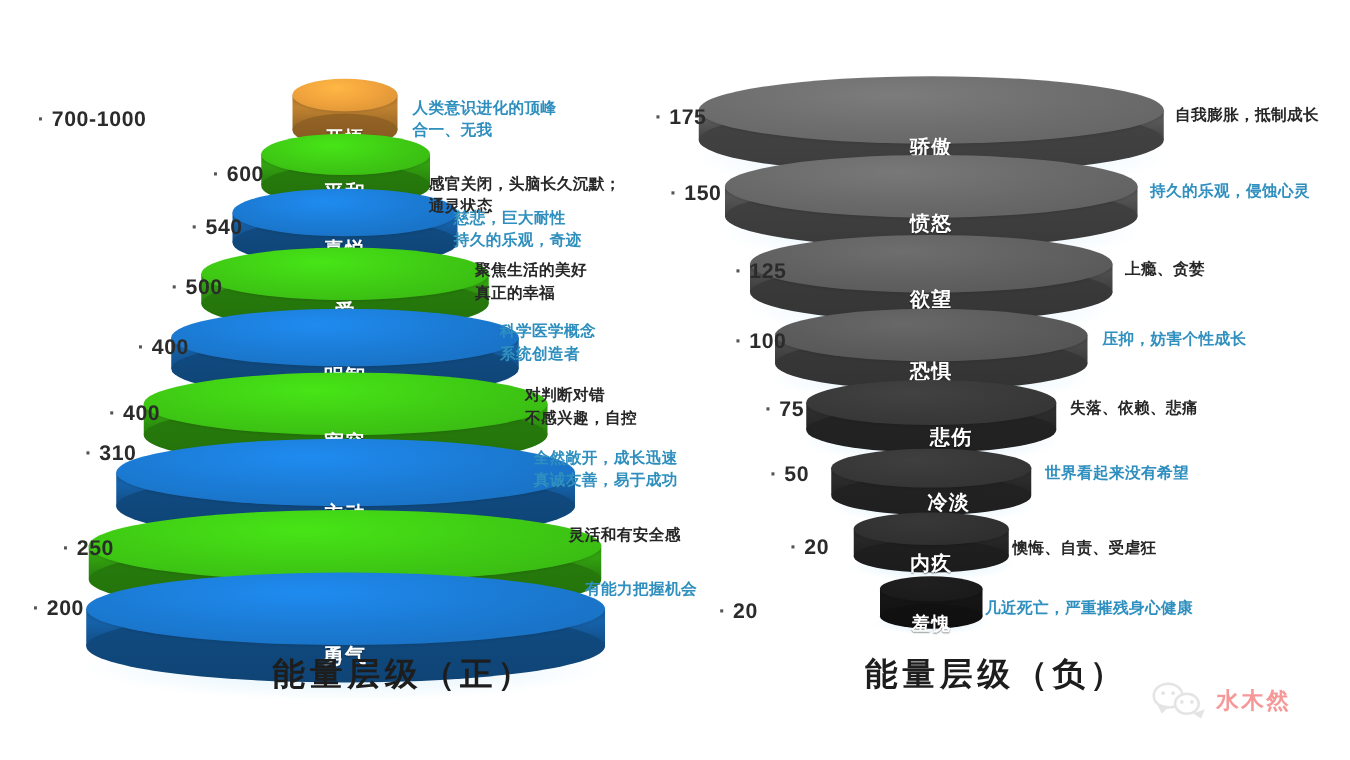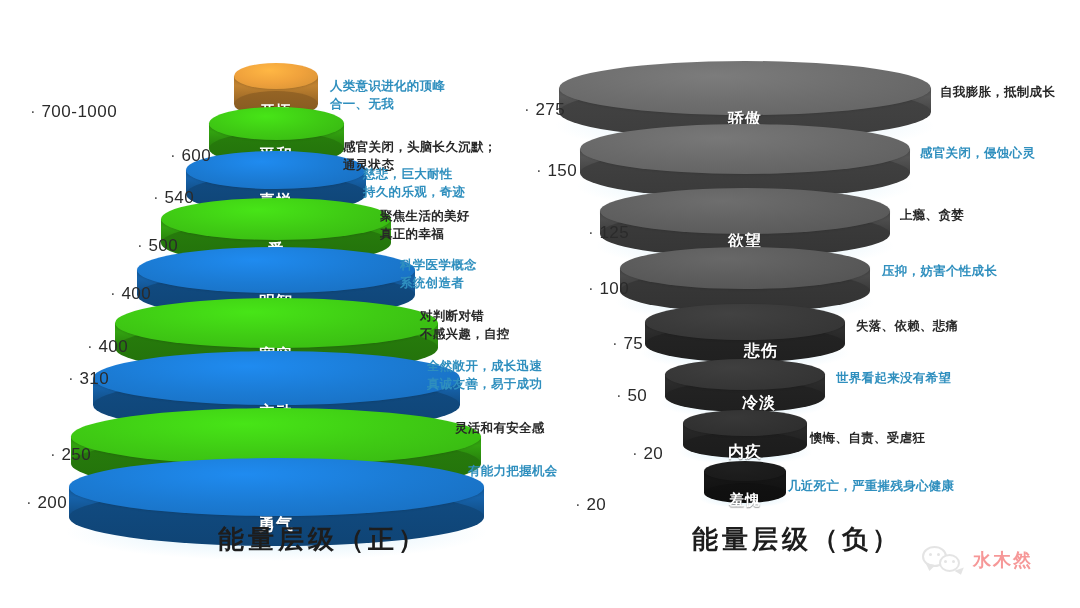--- a/index.html
+++ b/index.html
@@ -26,24 +26,23 @@
     letter-spacing:1px;
     white-space:nowrap;
     text-shadow:0 1px 1px rgba(0,0,0,.45);
     pointer-events:none;
   }
 
   
   .val {
     position:absolute;
     color:#2b2b2b;
-    font-weight:normal;
+    font-weight:bold;
     white-space:nowrap;
     letter-spacing:.5px;
-    margin-top:16px;
   }
   .val::before { content:"· "; color:#555; }
 
   
   .desc {
     position:absolute;
     font-weight:bold;
     line-height:1.42;
     white-space:pre-line;
     letter-spacing:.3px;
@@ -192,33 +191,35 @@
         <div style="position: absolute; left: 0px; top: 27px; width: 372px; height: 24px; background: linear-gradient(rgb(81, 81, 81) 0%, rgb(88, 88, 88) 35%, rgb(68, 68, 68) 100%);"></div>
         <div style="position: absolute; left: 0px; top: 24px; width: 372px; height: 54px; border-radius: 50%; background: linear-gradient(rgb(68, 68, 68) 0%, rgb(61, 61, 61) 100%);"></div>
         <div class="top" style="position: absolute; left: 0px; top: 0px; width: 372px; height: 54px; border-radius: 50%; background: radial-gradient(at 42% 28%, rgb(124, 124, 124) 0%, rgb(110, 110, 110) 48%, rgb(97, 97, 97) 100%); box-shadow: rgba(0, 0, 0, 0.1) 0px 1px 2px;"></div>
         <div class="lvl-label" style="top: 48px; font-size: 16px; line-height: 20px;">骄傲</div>
         <div style="position: absolute; left: -6px; top: 37.5px; width: 384px; height: 54px; border-radius: 50%; background: radial-gradient(rgba(120, 200, 240, 0.3) 0%, rgba(255, 255, 255, 0) 70%); z-index: -1;"></div>
       </div>
       <div class="disc" style="left: 580px; top: 124px; width: 330px; height: 74px;">
         <div style="position: absolute; left: 0px; top: 25px; width: 330px; height: 24px; background: linear-gradient(rgb(78, 78, 78) 0%, rgb(85, 85, 85) 35%, rgb(66, 66, 66) 100%);"></div>
         <div style="position: absolute; left: 0px; top: 24px; width: 330px; height: 50px; border-radius: 50%; background: linear-gradient(rgb(66, 66, 66) 0%, rgb(58, 58, 58) 100%);"></div>
         <div class="top" style="position: absolute; left: 0px; top: 0px; width: 330px; height: 50px; border-radius: 50%; background: radial-gradient(at 42% 28%, rgb(120, 120, 120) 0%, rgb(106, 106, 106) 48%, rgb(93, 93, 93) 100%); box-shadow: rgba(0, 0, 0, 0.1) 0px 1px 2px;"></div>
+        <div class="lvl-label" style="top: 46px; font-size: 16px; line-height: 20px;">愤怒</div>
         <div style="position: absolute; left: -6px; top: 36.5px; width: 342px; height: 50px; border-radius: 50%; background: radial-gradient(rgba(120, 200, 240, 0.3) 0%, rgba(255, 255, 255, 0) 70%); z-index: -1;"></div>
       </div>
       <div class="disc" style="left: 600px; top: 188px; width: 290px; height: 69px;">
         <div style="position: absolute; left: 0px; top: 23px; width: 290px; height: 23px; background: linear-gradient(rgb(72, 72, 72) 0%, rgb(78, 78, 78) 35%, rgb(60, 60, 60) 100%);"></div>
         <div style="position: absolute; left: 0px; top: 23px; width: 290px; height: 46px; border-radius: 50%; background: linear-gradient(rgb(60, 60, 60) 0%, rgb(53, 53, 53) 100%);"></div>
         <div class="top" style="position: absolute; left: 0px; top: 0px; width: 290px; height: 46px; border-radius: 50%; background: radial-gradient(at 42% 28%, rgb(110, 110, 110) 0%, rgb(97, 97, 97) 48%, rgb(85, 85, 85) 100%); box-shadow: rgba(0, 0, 0, 0.1) 0px 1px 2px;"></div>
         <div class="lvl-label" style="top: 43px; font-size: 16px; line-height: 20px;">欲望</div>
         <div style="position: absolute; left: -6px; top: 34.5px; width: 302px; height: 46px; border-radius: 50%; background: radial-gradient(rgba(120, 200, 240, 0.3) 0%, rgba(255, 255, 255, 0) 70%); z-index: -1;"></div>
       </div>
       <div class="disc" style="left: 620px; top: 247px; width: 250px; height: 65px;">
         <div style="position: absolute; left: 0px; top: 21px; width: 250px; height: 23px; background: linear-gradient(rgb(68, 68, 68) 0%, rgb(74, 74, 74) 35%, rgb(57, 57, 57) 100%);"></div>
         <div style="position: absolute; left: 0px; top: 23px; width: 250px; height: 42px; border-radius: 50%; background: linear-gradient(rgb(57, 57, 57) 0%, rgb(51, 51, 51) 100%);"></div>
         <div class="top" style="position: absolute; left: 0px; top: 0px; width: 250px; height: 42px; border-radius: 50%; background: radial-gradient(at 42% 28%, rgb(104, 104, 104) 0%, rgb(92, 92, 92) 48%, rgb(81, 81, 81) 100%); box-shadow: rgba(0, 0, 0, 0.1) 0px 1px 2px;"></div>
+        <div class="lvl-label" style="top: 41px; font-size: 16px; line-height: 20px;">恐惧</div>
         <div style="position: absolute; left: -6px; top: 33.5px; width: 262px; height: 42px; border-radius: 50%; background: radial-gradient(rgba(120, 200, 240, 0.3) 0%, rgba(255, 255, 255, 0) 70%); z-index: -1;"></div>
       </div>
       <div class="disc" style="left: 645px; top: 304px; width: 232px; height: 58px; padding-left: 40px;">
         <div style="position: absolute; left: 0px; top: 18px; width: 200px; height: 22px; background: linear-gradient(rgb(43, 43, 43) 0%, rgb(46, 46, 46) 35%, rgb(36, 36, 36) 100%);"></div>
         <div style="position: absolute; left: 0px; top: 22px; width: 200px; height: 36px; border-radius: 50%; background: linear-gradient(rgb(36, 36, 36) 0%, rgb(32, 32, 32) 100%);"></div>
         <div class="top" style="position: absolute; left: 0px; top: 0px; width: 200px; height: 36px; border-radius: 50%; background: radial-gradient(at 42% 28%, rgb(66, 66, 66) 0%, rgb(58, 58, 58) 48%, rgb(51, 51, 51) 100%); box-shadow: rgba(0, 0, 0, 0.1) 0px 1px 2px;"></div>
         <div class="lvl-label" style="top: 37px; font-size: 16px; line-height: 20px;">悲伤</div>
         <div style="position: absolute; left: -6px; top: 31px; width: 212px; height: 36px; border-radius: 50%; background: radial-gradient(rgba(120, 200, 240, 0.3) 0%, rgba(255, 255, 255, 0) 70%); z-index: -1;"></div>
       </div>
       <div class="disc" style="left: 665px; top: 358.5px; width: 188px; height: 53px;">
@@ -237,32 +238,32 @@
       </div>
       <div class="disc" style="left: 704px; top: 461px; width: 82px; height: 42px;">
         <div style="position: absolute; left: 0px; top: 10px; width: 82px; height: 22px; background: linear-gradient(rgb(21, 21, 21) 0%, rgb(22, 22, 22) 35%, rgb(17, 17, 17) 100%);"></div>
         <div style="position: absolute; left: 0px; top: 22px; width: 82px; height: 20px; border-radius: 50%; background: linear-gradient(rgb(17, 17, 17) 0%, rgb(15, 15, 15) 100%);"></div>
         <div class="top" style="position: absolute; left: 0px; top: 0px; width: 82px; height: 20px; border-radius: 50%; background: radial-gradient(at 42% 28%, rgb(32, 32, 32) 0%, rgb(28, 28, 28) 48%, rgb(25, 25, 25) 100%); box-shadow: rgba(0, 0, 0, 0.1) 0px 1px 2px;"></div>
         <div class="lvl-label" style="top: 29px; font-size: 15px; line-height: 19px;">羞愧</div>
         <div style="position: absolute; left: -6px; top: 27px; width: 94px; height: 20px; border-radius: 50%; background: radial-gradient(rgba(120, 200, 240, 0.3) 0%, rgba(255, 255, 255, 0) 70%); z-index: -1;"></div>
       </div>
     </div>
   <div id="values-negative">
-      <div class="val" style="left: 524px; top: 84px; font-size: 17px; text-align: right;">275</div>
+      <div class="val" style="left: 524px; top: 84px; font-size: 17px; text-align: right;">175</div>
       <div class="val" style="left: 536px; top: 145px; font-size: 17px; text-align: right;">150</div>
       <div class="val" style="left: 588px; top: 207px; font-size: 17px; text-align: right;">125</div>
       <div class="val" style="left: 588px; top: 263px; font-size: 17px; text-align: right;">100</div>
       <div class="val" style="left: 612px; top: 318px; font-size: 17px; text-align: right;">75</div>
       <div class="val" style="left: 616px; top: 370px; font-size: 17px; text-align: center;">50</div>
       <div class="val" style="left: 632px; top: 428px; font-size: 17px; text-align: right;">20</div>
       <div class="val" style="left: 575px; top: 479px; font-size: 17px; text-align: right;">20</div>
     </div>
   <div id="descs-negative">
       <div class="desc dark" style="left: 940px; top: 84px; font-size: 12.5px;">自我膨胀，抵制成长</div>
-      <div class="desc teal" style="left: 920px; top: 145px; font-size: 12.5px;">感官关闭，侵蚀心灵</div>
+      <div class="desc teal" style="left: 920px; top: 145px; font-size: 12.5px;">持久的乐观，侵蚀心灵</div>
       <div class="desc dark" style="left: 900px; top: 207px; font-size: 12.5px;">上瘾、贪婪</div>
       <div class="desc teal" style="left: 882px; top: 263px; font-size: 12.5px;">压抑，妨害个性成长</div>
       <div class="desc dark" style="left: 856px; top: 318px; font-size: 12.5px;">失落、依赖、悲痛</div>
       <div class="desc teal" style="left: 836px; top: 370px; font-size: 12.5px;">世界看起来没有希望</div>
       <div class="desc dark" style="left: 810px; top: 430px; font-size: 12.5px;">懊悔、自责、受虐狂</div>
       <div class="desc teal" style="left: 788px; top: 478px; font-size: 12.5px;">几近死亡，严重摧残身心健康</div>
     </div>
 
   <div class="caption" id="cap-right" style="left: 692px; top: 522px; font-size: 26px;">能量层级（负）</div>
   <div class="caption" id="cap-left" style="left: 218px; top: 522px; font-size: 26px;">能量层级（正）</div>

